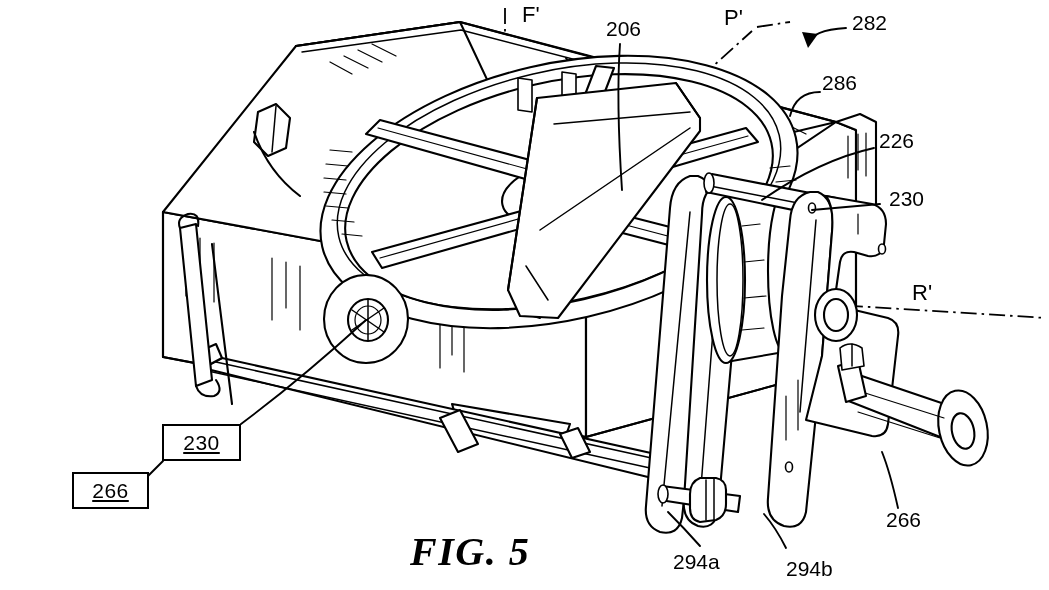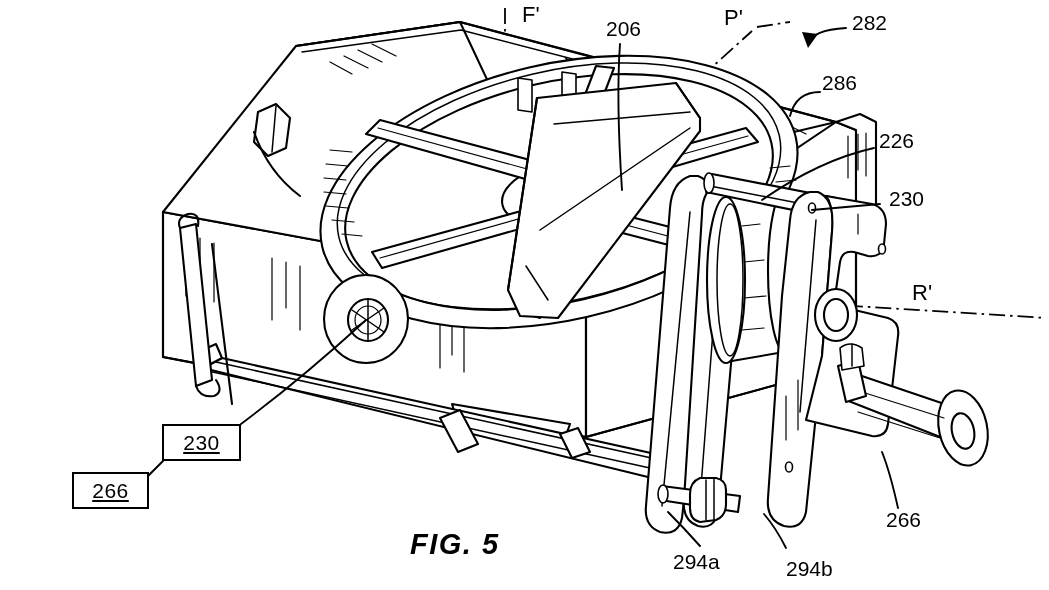--- a/index.html
+++ b/index.html
@@ -101,22 +101,22 @@
     text-decoration: underline;
     text-underline-offset: 2px;
     letter-spacing: 0.5px;
   }
   #box-230 { left: 162px; top: 424px; width: 79px; height: 37px; }
   #box-266 { left: 72px;  top: 472px; width: 77px; height: 37px; }
   #fig-caption {
     position: absolute;
     left: 410px;
     top: 528px;
-    font-family: Liberation Sans, sans-serif;
-    font-size: 29px;
+    font-family: Liberation Serif, serif;
+    font-size: 40px;
     font-weight: bold;
     font-style: italic;
     color: #000000;
     letter-spacing: 1.5px;
   }
 </style>
 </head>
 <body>
 
 <div id="figure-root">

